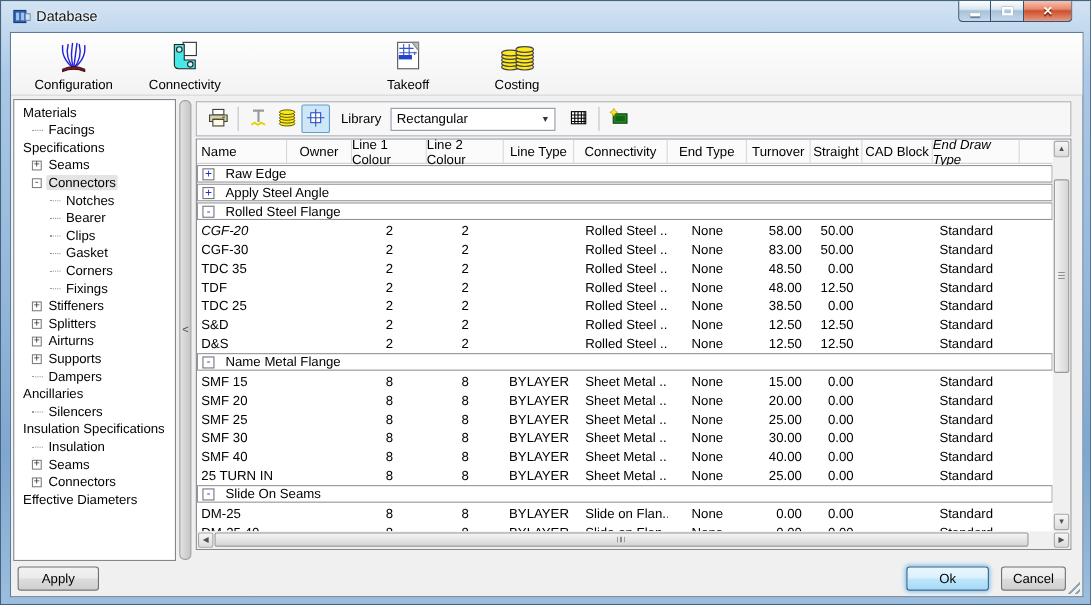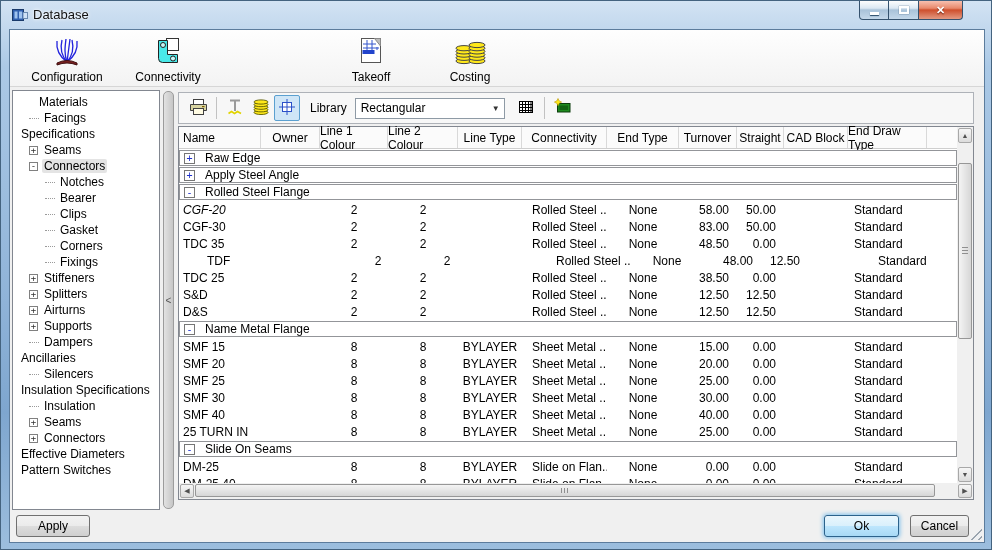--- a/index.html
+++ b/index.html
@@ -4,21 +4,21 @@
 <style>
   * { box-sizing: border-box; margin: 0; padding: 0; }
   html,body { width: 992px; height: 550px; }
   body { font-family: "Liberation Sans", sans-serif; font-size: 12px; color:#000; }
 
   .window { position:relative; width:992px; height:550px; overflow:hidden;
     background: linear-gradient(180deg,#d3e3f3 0%,#abc9e6 12%,#8fb3d8 55%,#7ea6cf 75%,#9cbede 100%);
     border:1px solid #44637f; }
 
   
-  .titlebar { position:absolute; left:0; top:0; right:16px; height:16px; }
+  .titlebar { position:absolute; left:0; top:0; right:4px; height:16px; }
   .title-icon { position:absolute; left:11px; top:7px; width:16px; height:14px; }
   .title-text { position:absolute; left:32px; top:6px; font-size:13px; color:#111;
     text-shadow:0 0 4px rgba(255,255,255,.95), 0 0 2px rgba(255,255,255,.9); }
   .win-controls { position:absolute; top:0; right:12px; display:flex; }
   .wc { height:19px; border:1px solid #35526e; border-top:none; display:flex; align-items:center; justify-content:center;
     background: linear-gradient(180deg,#fdfdfd 0%,#dce8f3 40%,#a9c2d9 50%,#c4d8ea 100%); }
   .wc.min { width:30px; border-radius:0 0 0 4px; }
   .wc.max { width:29px; border-left:none; border-right:none; }
   .wc.close { width:45px; border-radius:0 0 4px 0;
     background: linear-gradient(180deg,#f7c0b0 0%,#e8896c 40%,#ce4f2d 50%,#e39a82 100%);
@@ -206,21 +206,21 @@
                 <ellipse cx="25" cy="9" rx="8" ry="2.6"></ellipse>
               </g>
             </svg>
           </span>
           <span class="rlabel">Costing</span>
         </div>
       </div>
 
     <div class="sidebar">
       <div class="tree">
-          <div class="titem" style="padding-left: 24px;">
+          <div class="titem" style="padding-left: 6px;">
             <span class="tl">Materials</span>
           </div>
           <div class="titem" style="padding-left: 16px;">
             <span class="stub"></span>
             <span class="tl">Facings</span>
           </div>
           <div class="titem" style="padding-left: 6px;">
             <span class="tl">Specifications</span>
           </div>
           <div class="titem" style="padding-left: 16px;">
@@ -292,23 +292,20 @@
           <div class="titem" style="padding-left: 16px;">
             <span class="exp">+</span>
             <span class="tl">Seams</span>
           </div>
           <div class="titem" style="padding-left: 16px;">
             <span class="exp">+</span>
             <span class="tl">Connectors</span>
           </div>
           <div class="titem" style="padding-left: 6px;">
             <span class="tl">Effective Diameters</span>
-          </div>
-          <div class="titem" style="padding-left: 6px;">
-            <span class="tl">Pattern Switches</span>
           </div>
         </div>
     </div>
 
     <div class="splitter">
       <span>&lt;</span>
     </div>
 
     <div class="ctoolbar">
       <div class="tico" style="margin-left:6px">
@@ -381,21 +378,21 @@
           <div class="th al" style="width: 82px;">Name</div>
           <div class="th" style="width: 59px;">Owner</div>
           <div class="th" style="width: 68px;">Line 1 Colour</div>
           <div class="th" style="width: 70px;">Line 2 Colour</div>
           <div class="th" style="width: 64px;">Line Type</div>
           <div class="th" style="width: 85px;">Connectivity</div>
           <div class="th" style="width: 72px;">End Type</div>
           <div class="th" style="width: 58px;">Turnover</div>
           <div class="th" style="width: 47px;">Straight</div>
           <div class="th" style="width: 64px;">CAD Block</div>
-          <div class="th" style="width: 79px;">End Draw Type</div>
+          <div class="th" style="width: 79px; font-style: italic;">End Draw Type</div>
         </div>
       <div class="tbody">
           <div class="grow">
             <span class="gexp">+</span>
             <span class="glabel">Raw Edge</span>
           </div>
           <div class="grow">
             <span class="gexp">+</span>
             <span class="glabel">Apply Steel Angle</span>
           </div>
@@ -436,21 +433,21 @@
             <div class="td a-c" style="width: 70px;">2</div>
             <div class="td a-c" style="width: 64px;"></div>
             <div class="td a-l10" style="width: 85px;">Rolled Steel ...</div>
             <div class="td a-c" style="width: 72px;">None</div>
             <div class="td a-r" style="width: 58px;">48.50</div>
             <div class="td a-r" style="width: 47px;">0.00</div>
             <div class="td a-c" style="width: 64px;"></div>
             <div class="td a-l6" style="width: 79px;">Standard</div>
           </div>
           <div class="drow">
-            <div class="td a-l" style="width: 82px; margin-left: 24px;">TDF</div>
+            <div class="td a-l" style="width: 82px;">TDF</div>
             <div class="td a-c" style="width: 59px;"></div>
             <div class="td a-c" style="width: 68px;">2</div>
             <div class="td a-c" style="width: 70px;">2</div>
             <div class="td a-c" style="width: 64px;"></div>
             <div class="td a-l10" style="width: 85px;">Rolled Steel ...</div>
             <div class="td a-c" style="width: 72px;">None</div>
             <div class="td a-r" style="width: 58px;">48.00</div>
             <div class="td a-r" style="width: 47px;">12.50</div>
             <div class="td a-c" style="width: 64px;"></div>
             <div class="td a-l6" style="width: 79px;">Standard</div>

